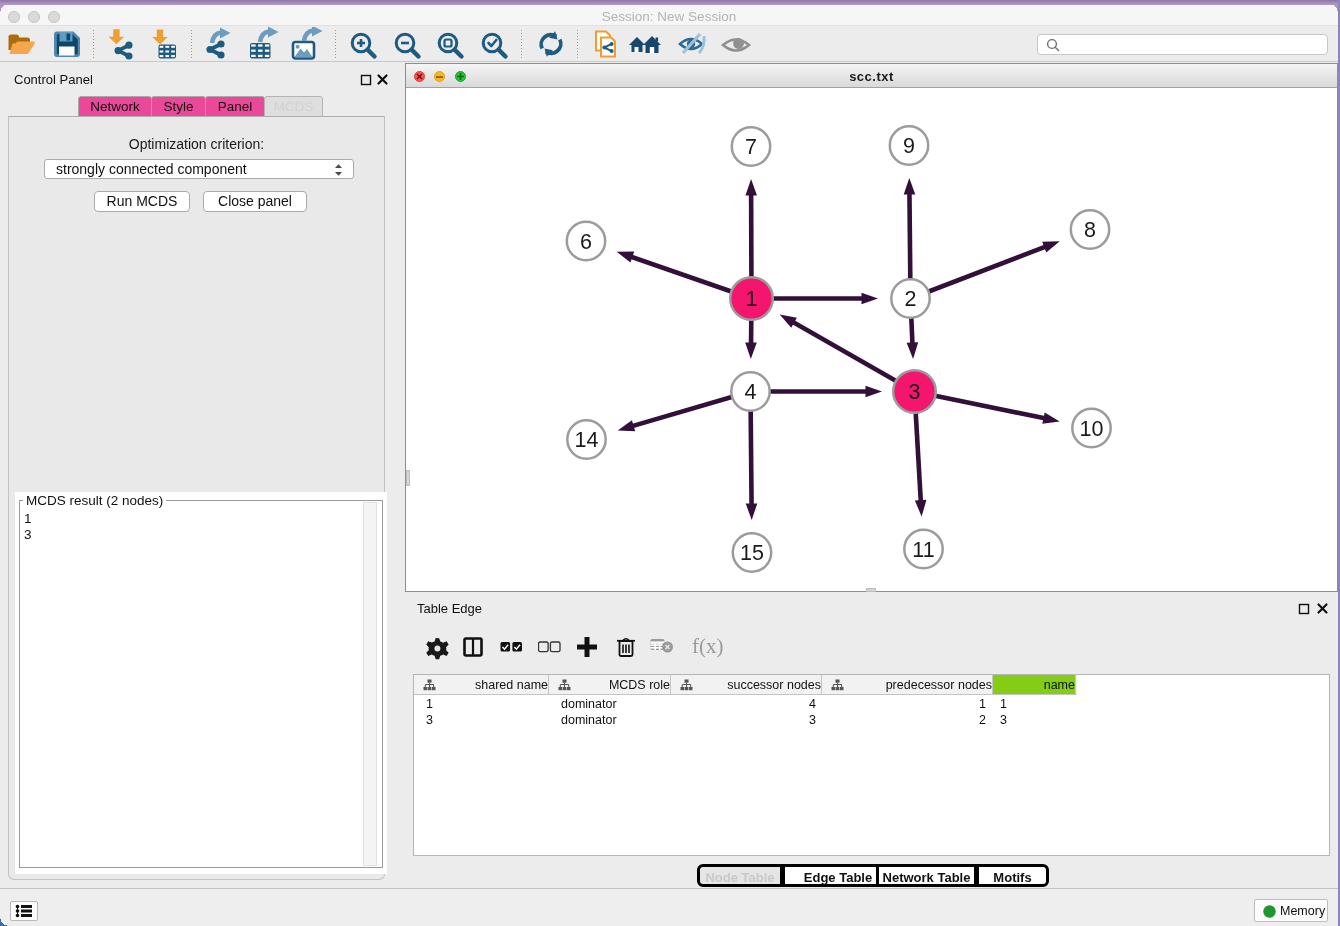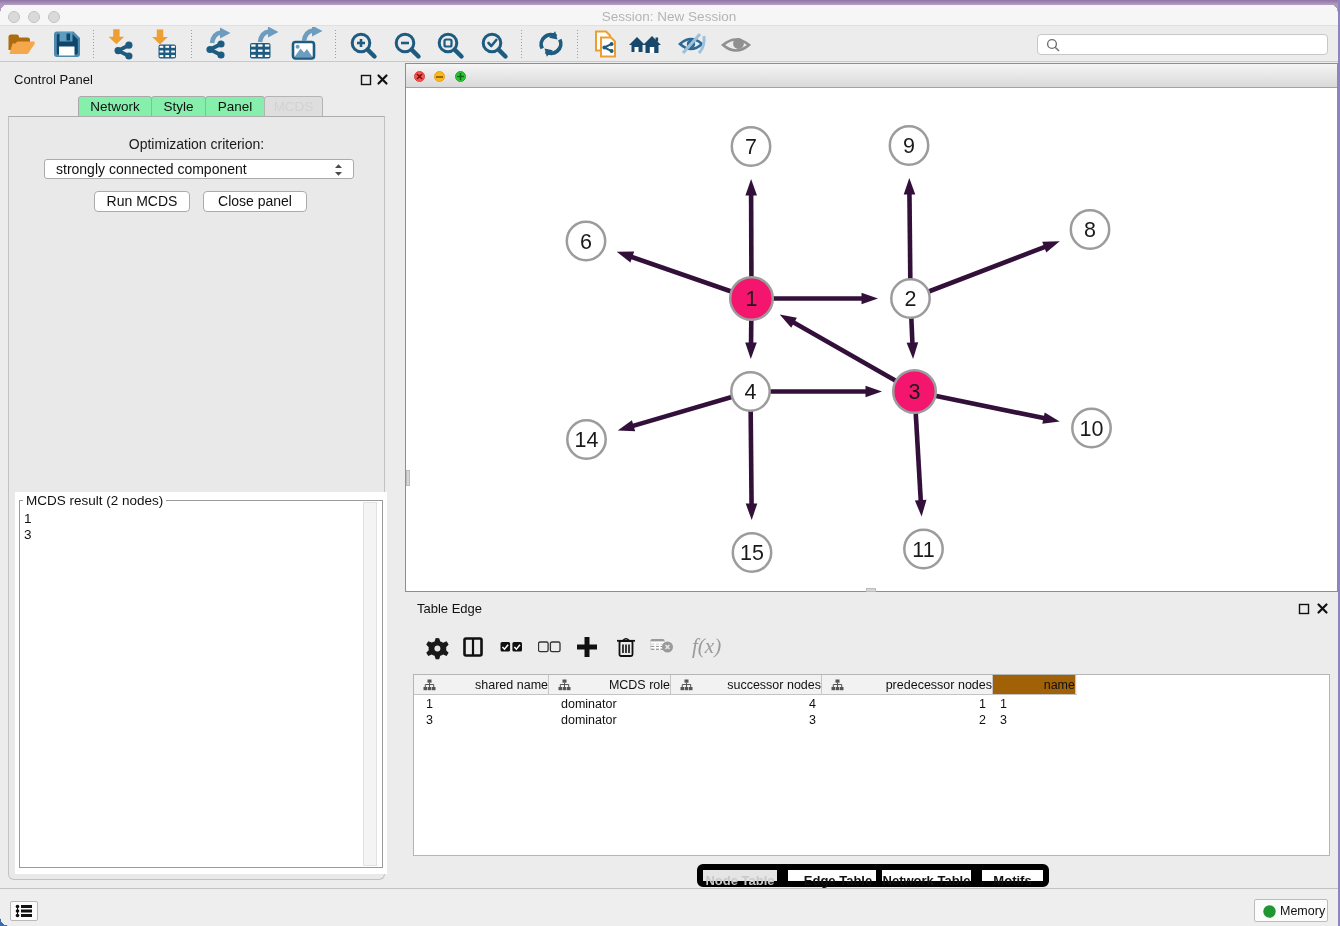--- a/index.html
+++ b/index.html
@@ -21,21 +21,21 @@
 #toolbar { position:absolute; left:0; top:26px; width:1338px; height:36px;
   background:#ececec; border-bottom:1px solid #c9c9c9; }
 .vsep { position:absolute; top:4px; height:28px; width:1px;
   background-image:repeating-linear-gradient(#9c9c9c 0 1px,transparent 1px 3px); }
 #search { position:absolute; left:1037px; top:8px; width:291px; height:21px;
   background:#fff; border:1px solid #c7c7c7; border-radius:4px; }
 
 
 #cpanel { position:absolute; left:0; top:62px; width:393px; height:826px; background:#ececec; }
 #cpTitle { position:absolute; left:14px; top:10px; font-size:13px; color:#111; }
-.tab { position:absolute; top:34px; height:21px; background:#86efac; border:1px solid #a9a9a9;
+.tab { position:absolute; top:34px; height:21px; background:#ec4899; border:1px solid #a9a9a9;
   font-size:13.5px; color:#111; text-align:center; line-height:20px; border-radius:3px 3px 0 0; }
 #cpPane { position:absolute; left:8px; top:54px; width:377px; height:764px;
   background:#e9e9e9; border:1px solid #c2c2c2; border-radius:0 0 6px 6px; border-top:1px solid #adadad; }
 #optLabel { position:absolute; left:0; top:74px; width:100%; text-align:center; font-size:14px; color:#1a1a1a; }
 #combo { position:absolute; left:44px; top:97px; width:310px; height:20px; background:#fff;
   border:1px solid #ababab; border-radius:3px; font-size:14px; color:#111; line-height:19px; padding-left:11px; }
 .btn { position:absolute; top:129px; height:21px; background:#fff; border:1px solid #ababab;
   border-radius:4px; font-size:14px; color:#111; text-align:center; line-height:19px; }
 #resultBox { position:absolute; left:15px; top:430px; width:372px; height:382px; background:#fff; }
 #resultFrame { position:absolute; left:4px; top:8px; width:364px; height:368px; border:1px solid #9a9a9a; }
@@ -55,21 +55,21 @@
 
 #tpanel { position:absolute; left:405px; top:594px; width:933px; height:296px; background:#ececec; }
 #tpTitle { position:absolute; left:12px; top:7px; font-size:13px; color:#111; }
 #tbl { position:absolute; left:8px; top:80px; width:917px; height:182px;
   background:#fff; border:1px solid #b5b5b5; }
 #tblHeader { position:absolute; left:0; top:0; width:663px; height:20px;
   background:#f2f2f2; border-bottom:1px solid #c4c4c4; }
 .hcell { position:absolute; top:0; height:20px; border-right:1px solid #c6c6c6;
   font-size:12.5px; color:#111; text-align:right; line-height:20px; }
 .rcell { position:absolute; font-size:12.5px; color:#111; height:16px; line-height:16px; }
-.btab { position:absolute; top:270px; height:23px; background:#fff; border:6px solid #000000;
+.btab { position:absolute; top:270px; height:23px; background:#fff; border:3px solid #000000;
   font-size:13px; font-weight:bold; color:#111; text-align:center; line-height:21px; }
 
 
 #statusbar { position:absolute; left:0; top:888px; width:1338px; height:38px;
   background:#eeeeee; border-top:1px solid #c2c2c2; }
 #listbtn { position:absolute; left:10px; top:12px; width:28px; height:20px;
   background:#fbfbfb; border:1px solid #b9b9b9; border-radius:2px; }
 #membtn { position:absolute; left:1254px; top:10px; width:74px; height:23px;
   background:#fcfcfc; border:1px solid #bdbdbd; border-radius:2px; font-size:12.5px; color:#111; }
 </style></head>
@@ -249,20 +249,21 @@
     <div class="tl" style="left:49px;background:#27c735;border:1px solid #1da32a"></div>
     <svg style="position:absolute;left:10px;top:9px" width="7" height="7" viewBox="0 0 7 7">
         <path d="M1,1 L6,6 M6,1 L1,6" stroke="#75100c" stroke-width="1.6"></path>
       </svg>
     <svg style="position:absolute;left:30px;top:11.5px" width="7" height="2" viewBox="0 0 7 2">
         <line x1="0" y1="1" x2="7" y2="1" stroke="#9a6b00" stroke-width="2"></line>
       </svg>
     <svg style="position:absolute;left:51px;top:9px" width="7" height="7" viewBox="0 0 7 7">
         <path d="M3.5,0 V7 M0,3.5 H7" stroke="#0e6b14" stroke-width="1.7"></path>
       </svg>
+    <div id="netTitle">scc.txt</div>
   </div>
   <svg style="position:absolute;left:1px;top:25px" width="930" height="503" viewBox="0 0 930 503">
   <line x1="344.5" y1="209.5" x2="344.1" y2="101.5" stroke="#33103a" stroke-width="4.6"></line>
 <polygon points="344.1,90.0 350.0,106.5 338.4,106.5" fill="#33103a"></polygon>
 <line x1="344.5" y1="209.5" x2="220.6" y2="166.5" stroke="#33103a" stroke-width="4.6"></line>
 <polygon points="209.7,162.7 227.2,162.6 223.4,173.6" fill="#33103a"></polygon>
 <line x1="344.5" y1="209.5" x2="459.4" y2="209.5" stroke="#33103a" stroke-width="4.6"></line>
 <polygon points="471.0,209.5 454.5,215.3 454.5,203.7" fill="#33103a"></polygon>
 <line x1="344.5" y1="209.5" x2="344.0" y2="258.5" stroke="#33103a" stroke-width="4.6"></line>
 <polygon points="343.8,270.0 338.2,253.4 349.8,253.6" fill="#33103a"></polygon>
@@ -353,28 +354,28 @@
     <svg style="position:absolute;left:245px;top:43px" width="24" height="18" viewBox="0 0 24 18">
       <rect x="0.5" y="2" width="14" height="11" rx="1.5" fill="#9a9a9a"></rect>
       <line x1="0.5" y1="8.1" x2="14.5" y2="8.1" stroke="#fff" stroke-width="1.6"></line>
       <line x1="0.5" y1="10.8" x2="14.5" y2="10.8" stroke="#fff" stroke-width="1.6"></line>
       <line x1="0.5" y1="5.6" x2="14.5" y2="5.6" stroke="#fff" stroke-width="2.4"></line>
       <line x1="5.1" y1="5.6" x2="5.1" y2="13" stroke="#fff" stroke-width="1.6"></line>
       <line x1="9.7" y1="5.6" x2="9.7" y2="13" stroke="#fff" stroke-width="1.6"></line>
       <circle cx="17.5" cy="10" r="5.5" fill="#9a9a9a"></circle>
       <path d="M15.5,8 l4,4 m0,-4 l-4,4" stroke="#e5e5e5" stroke-width="1.6"></path>
     </svg>
-  <div style="position:absolute;left:287px;top:40px;font-family:'Liberation Serif',serif;font-style:italic;font-size:21px;color:#9a9a9a">f(x)</div>
+  <div style="position:absolute;left:287px;top:40px;font-family:'Liberation Serif',serif;font-size:21px;color:#9a9a9a">f(x)</div>
   <div id="tbl">
     <div id="tblHeader"></div>
     <div class="hcell" style="left:0px;width:135px;background:#f2f2f2;border-bottom:1px solid #c4c4c4">shared name</div>
       <div class="hcell" style="left:135px;width:122px;background:#f2f2f2;border-bottom:1px solid #c4c4c4">MCDS role</div>
       <div class="hcell" style="left:257px;width:151px;background:#f2f2f2;border-bottom:1px solid #c4c4c4">successor nodes</div>
       <div class="hcell" style="left:408px;width:171px;background:#f2f2f2;border-bottom:1px solid #c4c4c4">predecessor nodes</div>
-      <div class="hcell" style="left:579px;width:83px;background:#a16207;border-bottom:1px solid #c4c4c4">name</div>
+      <div class="hcell" style="left:579px;width:83px;background:#84cc16;border-bottom:1px solid #c4c4c4">name</div>
       <svg style="position:absolute;left:9px;top:4px" width="13" height="12" viewBox="0 0 13 12">
         <rect x="4.5" y="0.5" width="4" height="3.2" fill="#555"></rect>
         <rect x="0.5" y="8" width="3.6" height="3.2" fill="#555"></rect>
         <rect x="4.7" y="8" width="3.6" height="3.2" fill="#555"></rect>
         <rect x="8.9" y="8" width="3.6" height="3.2" fill="#555"></rect>
         <path d="M2.3,8 v-2.5 h8.4 V8 M6.5,3.7 V8" stroke="#555" stroke-width="1" fill="none"></path>
       </svg>
       <svg style="position:absolute;left:144px;top:4px" width="13" height="12" viewBox="0 0 13 12">
         <rect x="4.5" y="0.5" width="4" height="3.2" fill="#555"></rect>
         <rect x="0.5" y="8" width="3.6" height="3.2" fill="#555"></rect>

